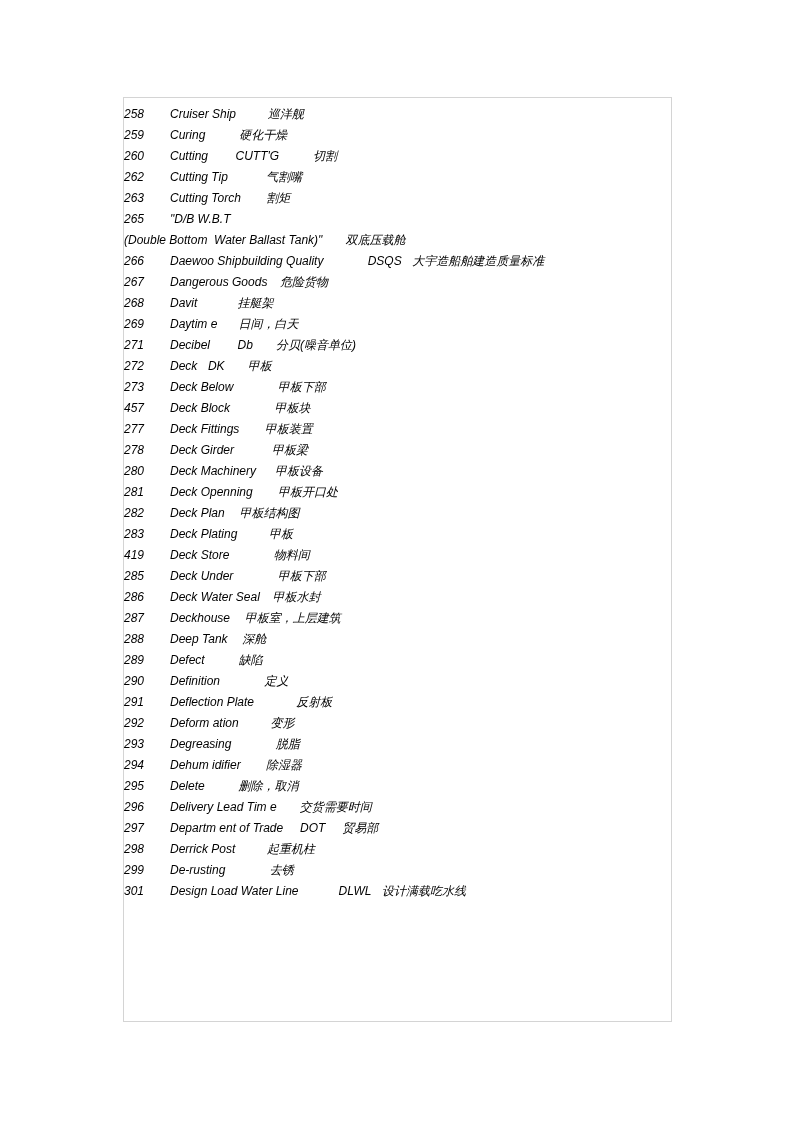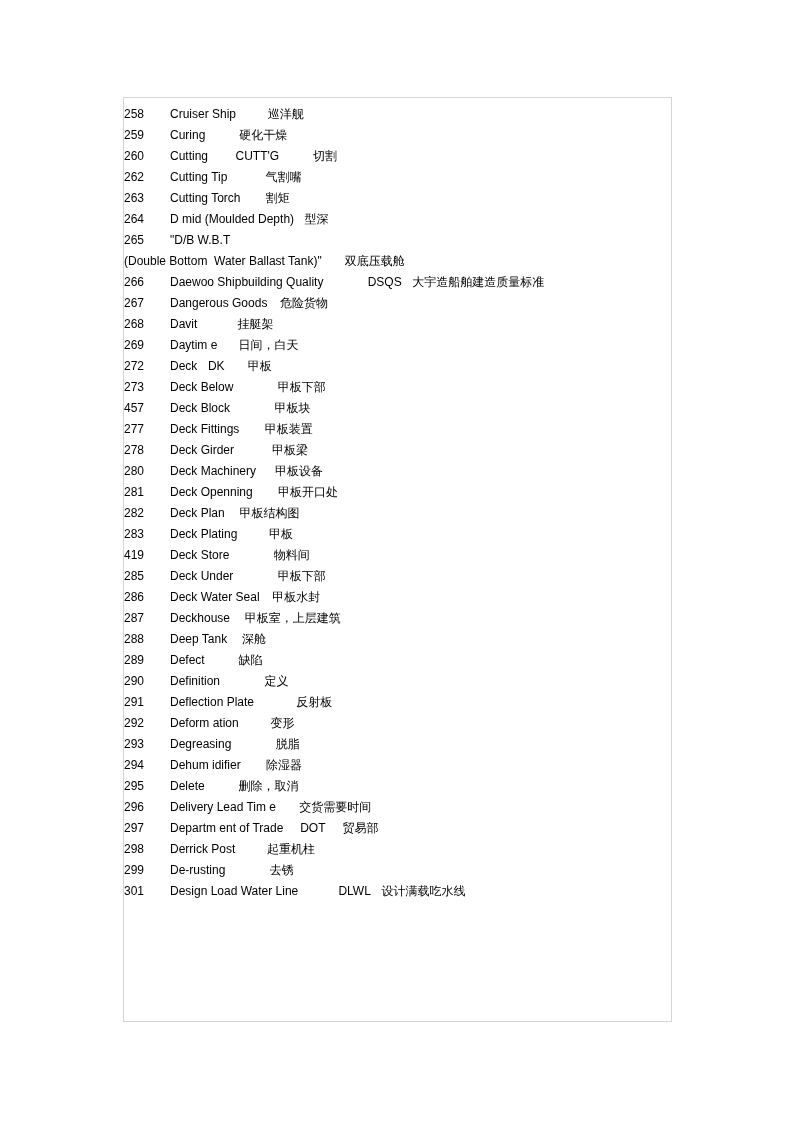--- a/index.html
+++ b/index.html
@@ -31,20 +31,21 @@
   #glossary-box {
     position: absolute;
     left: 123px;
     top: 97px;
     width: 549px;
     height: 925px;
     border: 1px solid #d4d4d4;
     box-sizing: border-box;
     background: #ffffff;
     padding: 0;
+    font-style: italic;
   }
 
   #glossary-table {
     width: 100%;
     border-collapse: collapse;
     margin: 0;
     padding: 0;
   }
 
   #glossary-table tr {
@@ -117,24 +118,20 @@
           </tr>
           <tr>
             <td class="col-index">262</td>
             <td class="col-body"><span class="term">Cutting Tip</span><span class="gap" style="width: 38.04px;"></span><span class="cn">气割嘴</span></td>
           </tr>
           <tr>
             <td class="col-index">263</td>
             <td class="col-body"><span class="term">Cutting Torch</span><span class="gap" style="width: 25.32px;"></span><span class="cn">割矩</span></td>
           </tr>
           <tr>
-            <td class="col-index">264</td>
-            <td class="col-body"><span class="term">D mid (Moulded Depth)</span><span class="gap" style="width: 10.44px;"></span><span class="cn">型深</span></td>
-          </tr>
-          <tr>
             <td class="col-index">265</td>
             <td class="col-body"><span class="term">"D/B W.B.T</span></td>
           </tr>
           <tr class="continuation">
             <td class="col-index"></td>
             <td class="col-body wrap-cell"><span style="margin-left: -46px;">(Double Bottom  Water Ballast Tank)"</span><span class="gap" style="width: 23.04px;"></span><span class="cn">双底压载舱</span></td>
           </tr>
           <tr>
             <td class="col-index">266</td>
             <td class="col-body"><span class="term">Daewoo Shipbuilding Quality</span><span class="gap" style="width: 44.28px;"></span><span class="abbr">DSQS</span><span class="gap" style="width: 10.56px;"></span><span class="cn">大宇造船舶建造质量标准</span></td>
@@ -143,20 +140,24 @@
             <td class="col-index">267</td>
             <td class="col-body"><span class="term">Dangerous Goods</span><span class="gap" style="width: 12.6px;"></span><span class="cn">危险货物</span></td>
           </tr>
           <tr>
             <td class="col-index">268</td>
             <td class="col-body"><span class="term">Davit</span><span class="gap" style="width: 40.2px;"></span><span class="cn">挂艇架</span></td>
           </tr>
           <tr>
             <td class="col-index">269</td>
             <td class="col-body"><span class="term">Daytim e</span><span class="gap" style="width: 21.12px;"></span><span class="cn">日间，白天</span></td>
+          </tr>
+          <tr>
+            <td class="col-index">271</td>
+            <td class="col-body"><span class="term">Decibel</span><span class="gap" style="width: 27.48px;"></span><span class="abbr">Db</span><span class="gap" style="width: 23.28px;"></span><span class="cn">分贝(噪音单位)</span></td>
           </tr>
           <tr>
             <td class="col-index">272</td>
             <td class="col-body"><span class="term">Deck</span><span class="gap" style="width: 10.56px;"></span><span class="abbr">DK</span><span class="gap" style="width: 23.28px;"></span><span class="cn">甲板</span></td>
           </tr>
           <tr>
             <td class="col-index">273</td>
             <td class="col-body"><span class="term">Deck Below</span><span class="gap" style="width: 44.4px;"></span><span class="cn">甲板下部</span></td>
           </tr>
           <tr>

